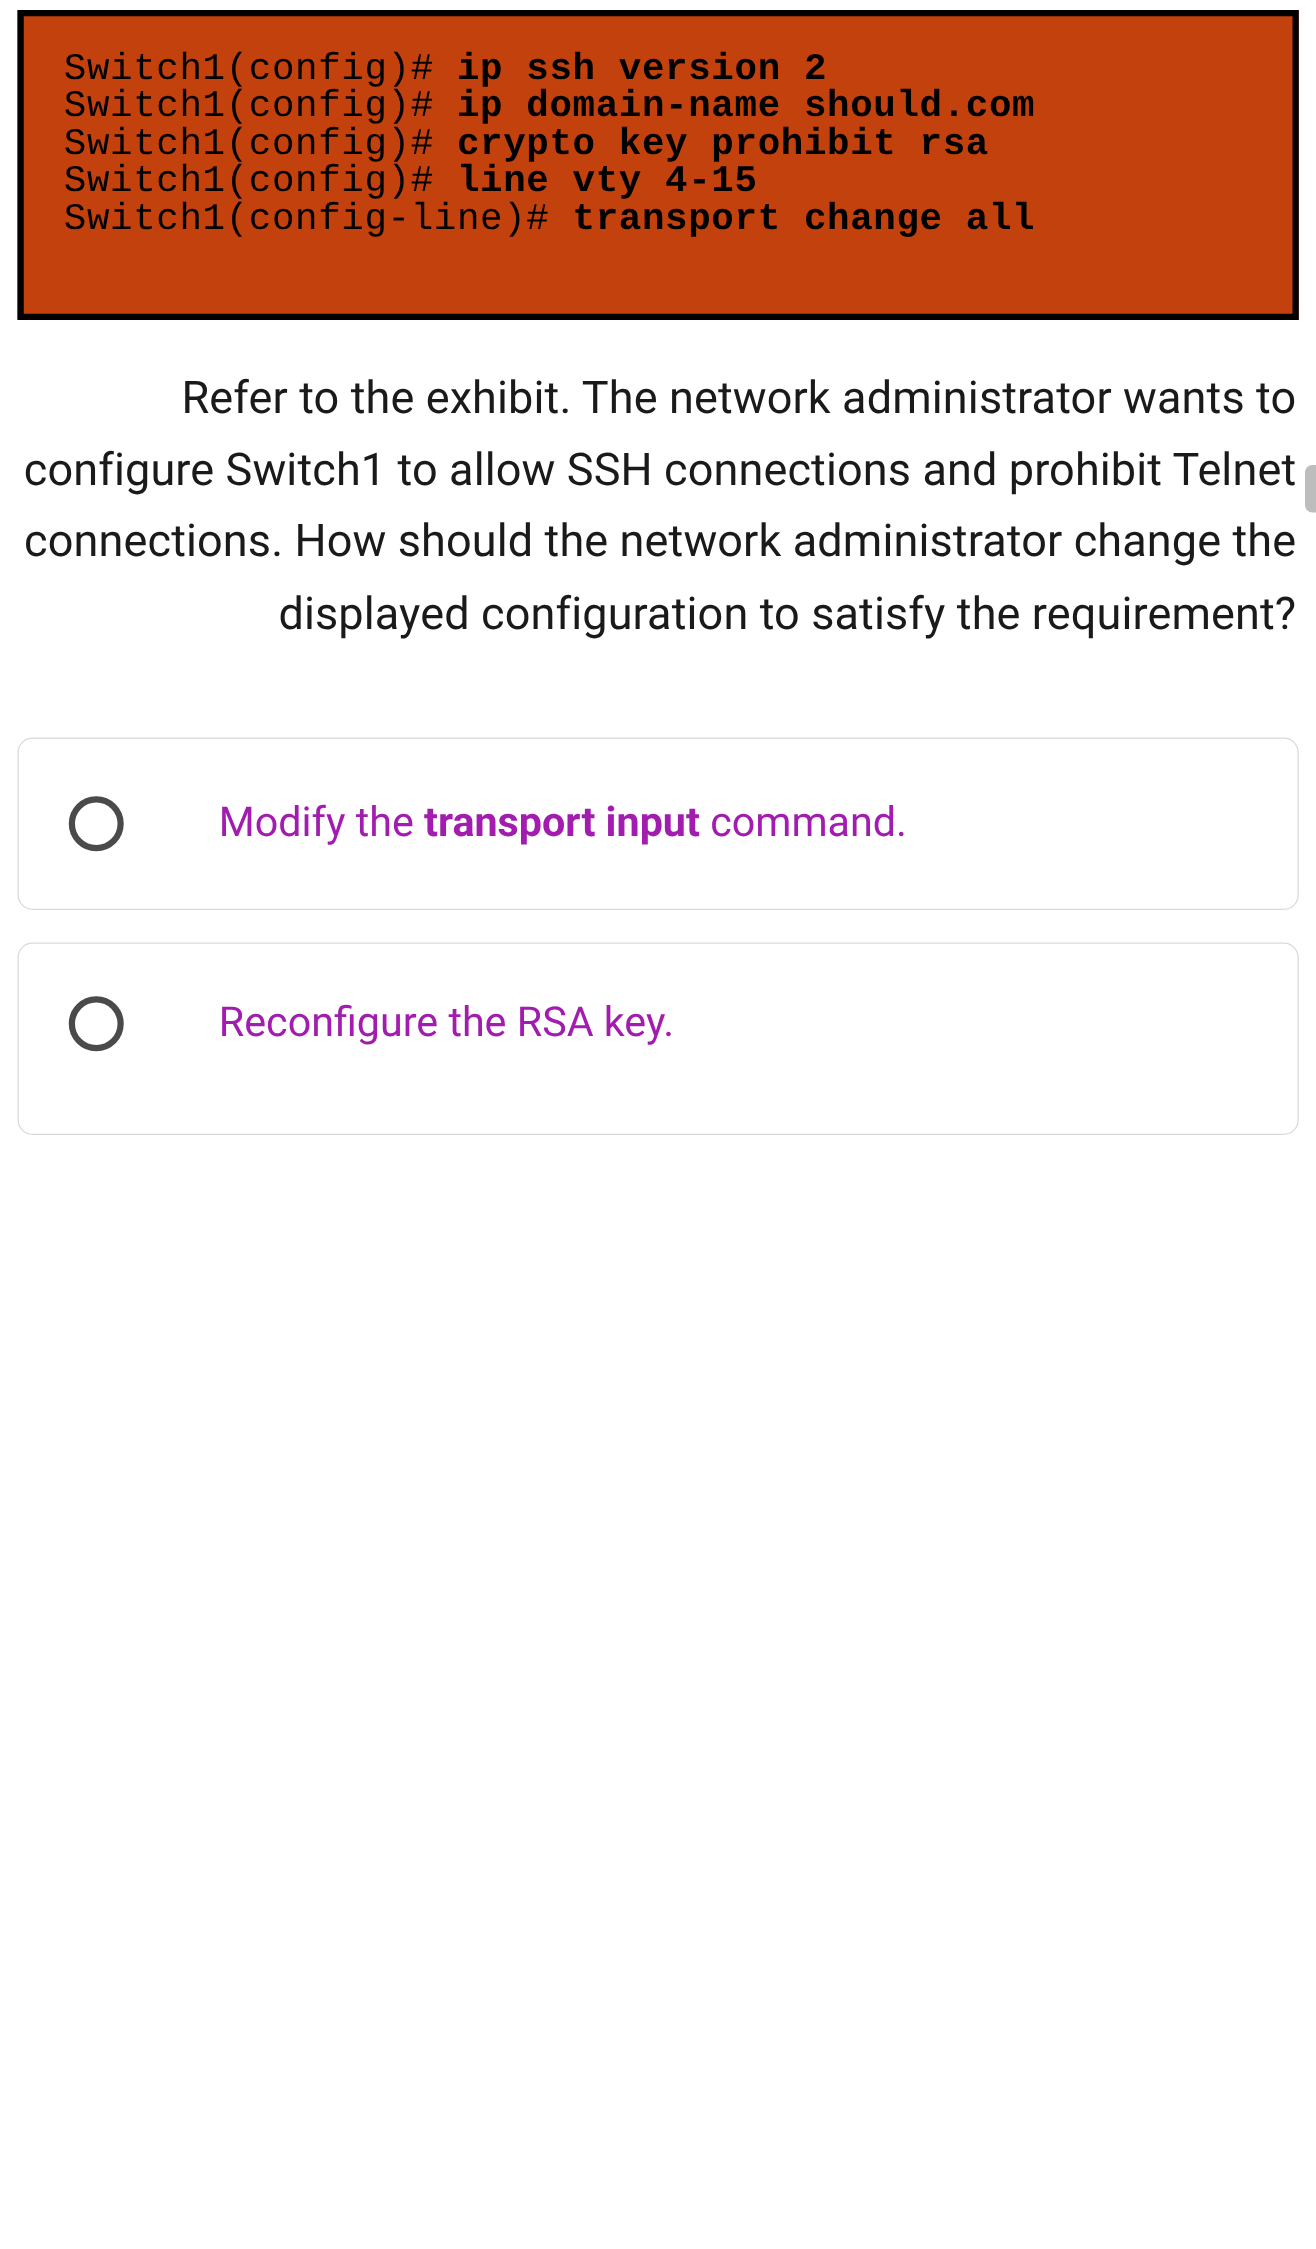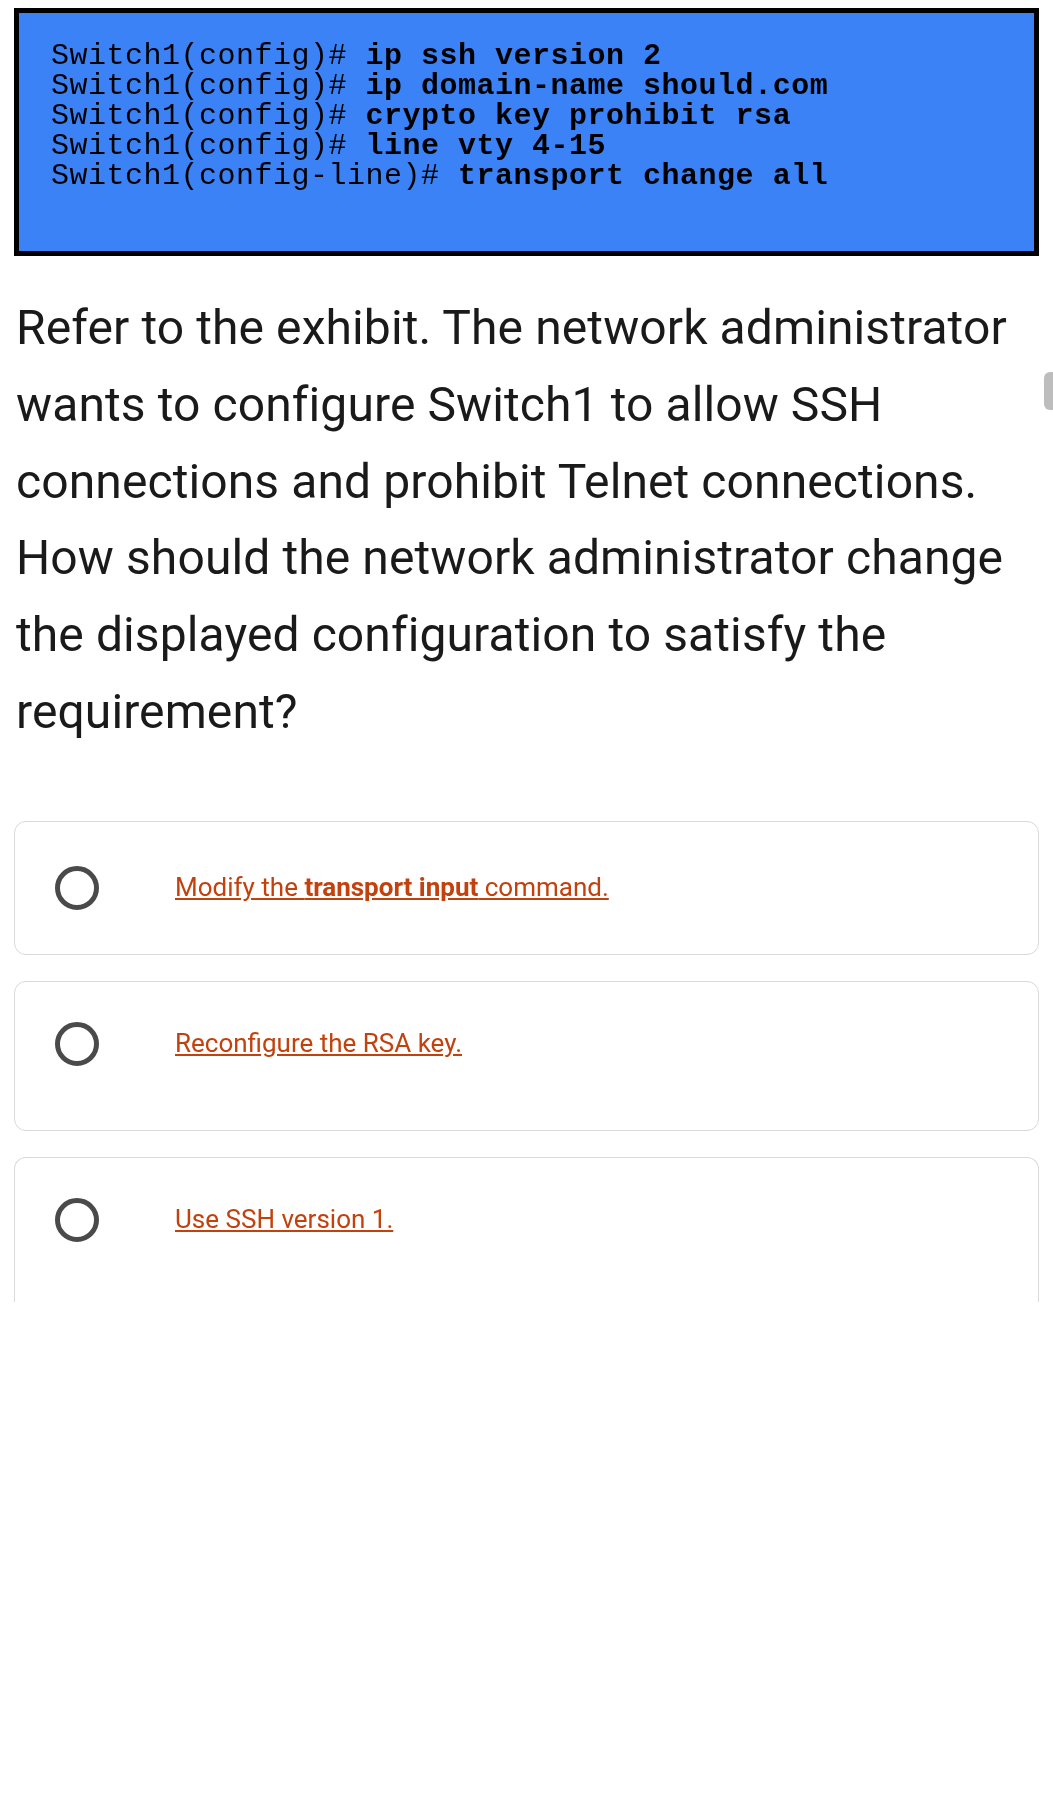--- a/index.html
+++ b/index.html
@@ -7,38 +7,39 @@
     font-family: Roboto, 'Helvetica Neue', Arial, sans-serif;
     background: #ffffff;
     width: 1053px;
     color: #202124;
     padding: 0;
   }
   .exhibit {
     border: 5px solid #000;
     margin: 8px 14px 0 14px;
     padding: 28px 32px 60px 32px;
-    background: #3b82f6;
+    background: #c2410c;
   }
   .exhibit .line {
     font-family: "Courier New", Courier, monospace;
     font-size: 30px;
     line-height: 1.0;
     letter-spacing: 0.5px;
     white-space: pre;
     color: #000;
   }
   .exhibit .line .prompt { font-weight: normal; }
   .exhibit .line .cmd { font-weight: bold; }
   .question {
     padding: 34px 16px 0 16px;
-    font-size: 48px;
+    font-size: 36px;
     line-height: 1.6;
     color: #1a1a1a;
     letter-spacing: 0.1px;
+    text-align: right;
   }
   .options {
     padding: 70px 14px 0 14px;
   }
   .option {
     border: 1px solid #d9d9d9;
     border-radius: 12px;
     margin-bottom: 26px;
     padding: 44px 40px 44px 40px;
     display: flex;
@@ -48,24 +49,23 @@
   .option:last-child { margin-bottom: 0; }
   .radio {
     width: 44px;
     height: 44px;
     flex: 0 0 44px;
     border: 5px solid #4a4a4a;
     border-radius: 50%;
     margin-right: 76px;
   }
   .option-text {
-    font-size: 26px;
+    font-size: 33px;
     line-height: 1.45;
-    color: #c2410c;
-    text-decoration: underline;
+    color: #a21caf;
   }
   .option-text b { font-weight: 700; }
   .scroll-hint {
     position: absolute;
     right: 0;
     top: 372px;
     width: 9px;
     height: 38px;
     background: #bdbdbd;
     border-radius: 6px 0 0 6px;
@@ -105,22 +105,16 @@
   </div>
 
 
   <div class="option compact">
     <div class="radio"></div>
     <div class="option-text">
       <span>Reconfigure the RSA key.</span><b></b><span></span>
     </div>
   </div>
 
-  <div class="option compact last-cut">
-    <div class="radio"></div>
-    <div class="option-text">
-      <span>Use SSH version 1.</span><b></b><span></span>
-    </div>
-  </div>
 
 </div>
 
 </div>
 
 </body></html>

